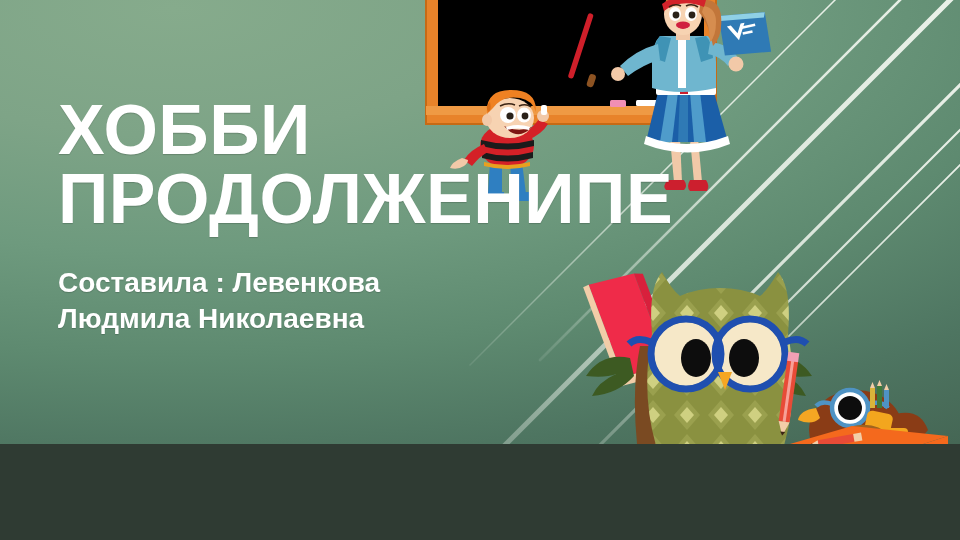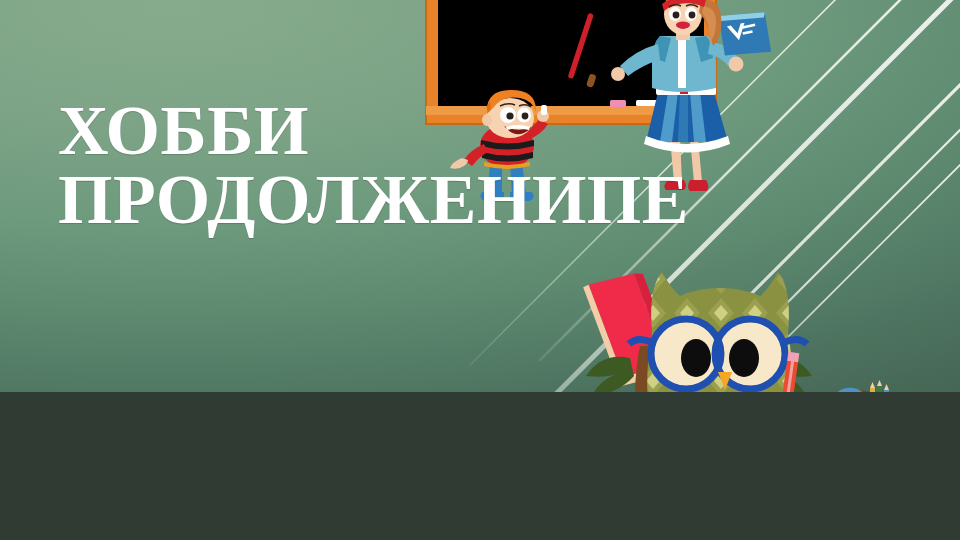--- a/index.html
+++ b/index.html
@@ -3,23 +3,23 @@
 <meta charset="utf-8">
 <style>
   html, body {
     margin: 0;
     padding: 0;
     background: #2f3b33;
   }
   .slide {
     position: relative;
     width: 960px;
-    height: 392px;
+    height: 444px;
     overflow: hidden;
-    font-family: Liberation Serif, serif;
+    font-family: Liberation Sans, sans-serif;
     background:
       radial-gradient(ellipse 150% 130% at 18% 2%,
         #86ab8c 0%,
         #7ea487 22%,
         #6e9a7e 42%,
         #5e8a70 60%,
         #4e7561 78%,
         #41604f 100%);
   }
 
@@ -344,15 +344,16 @@
           <path d="M30 60 l-4 2 l4 2 Z" fill="#3b2414"></path>
           <rect x="72" y="58" width="8" height="8" fill="#f2cda8"></rect>
         </g>
       </g>
     </g>
   </svg>
 
   <div class="text-block">
     <h1 class="title">ХОББИ
 ПРОДОЛЖЕНИПЕ</h1>
+    <p class="subtitle">Составила : Левенкова Людмила Николаевна</p>
   </div>
 
 </div>
 
 </body></html>

